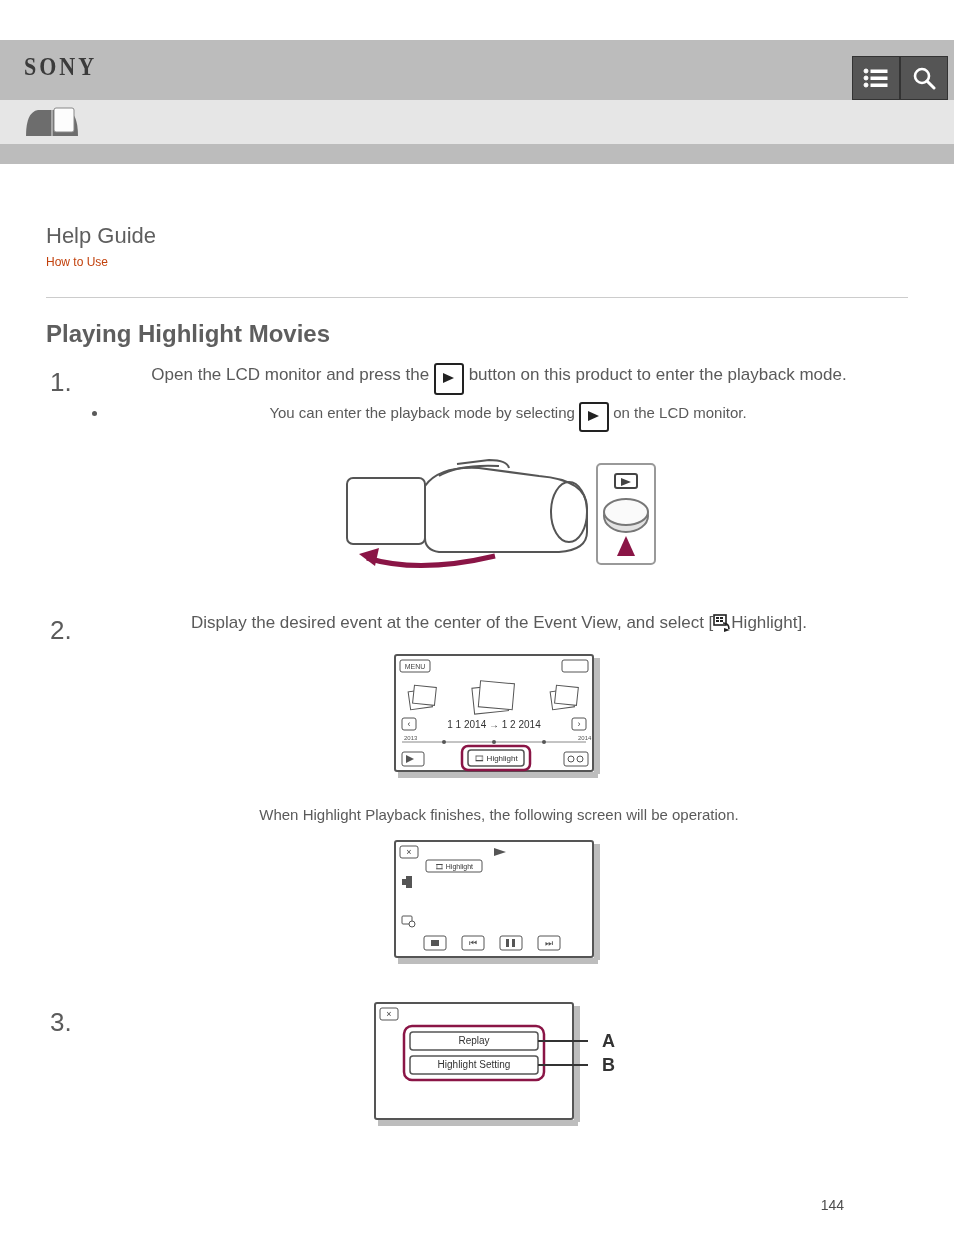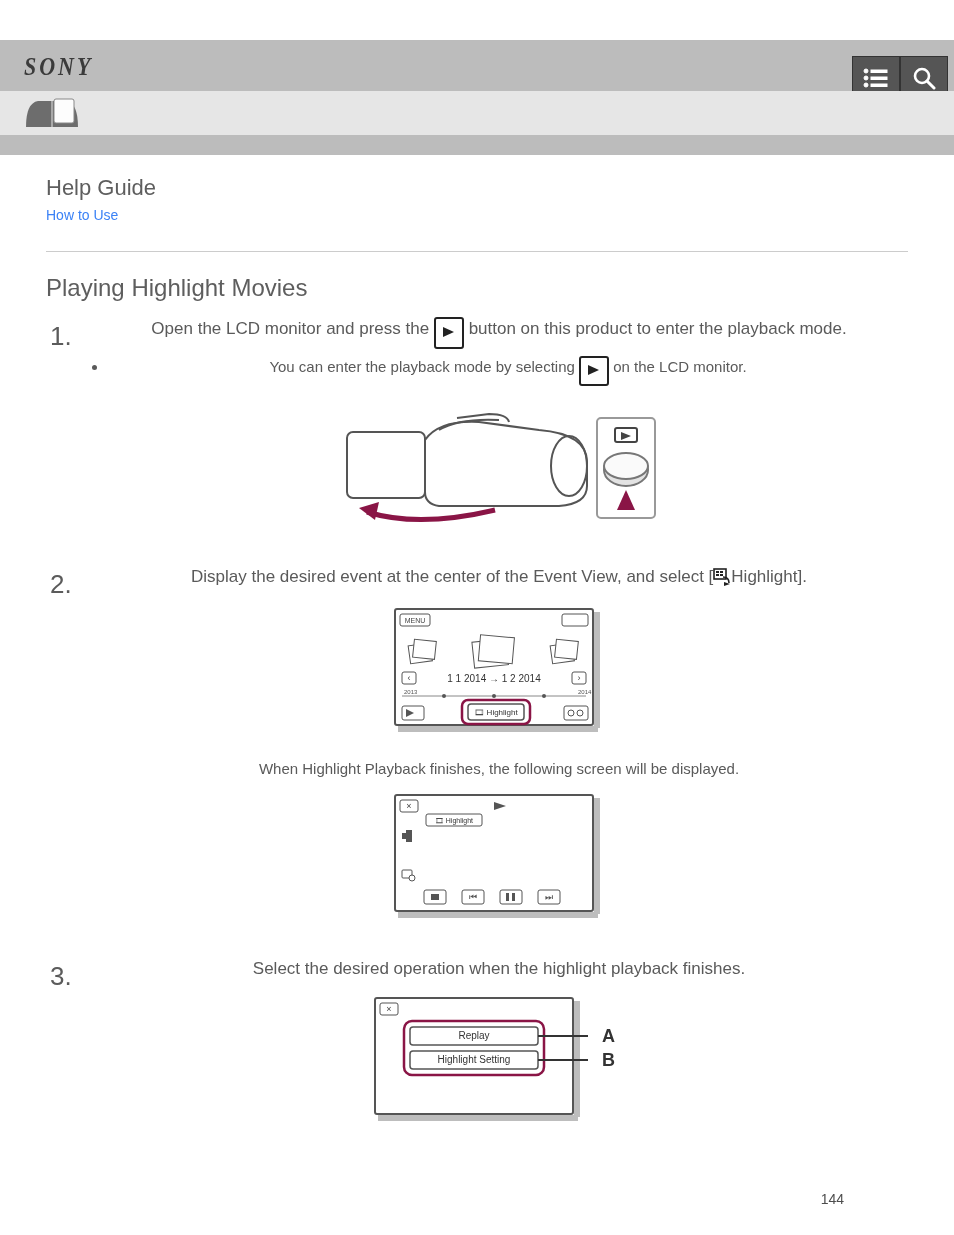--- a/index.html
+++ b/index.html
@@ -1,33 +1,33 @@
 <!DOCTYPE html>
 <html><head>
 <meta charset="utf-8">
 <style>
   * { box-sizing: border-box; margin: 0; padding: 0; }
   html, body { width: 954px; font-family: Arial, Helvetica, sans-serif; background: #fff; color: #5c5c5c; }
   
   .topbar { position: relative; height: 40px; background: #fff; }
   .graybar { background: #bcbcbc; }
-  .graybar-upper { height: 51px; position: relative; font-style: italic; }
+  .graybar-upper { height: 60px; position: relative; }
   .graybar-lower { height: 20px; background: #bcbcbc; }
   .sony-logo { position: absolute; left: 24px; top: 14px; font-family: "Times New Roman", serif; font-weight: 900; letter-spacing: 3px; font-size: 22px; color: #3b3b3b; transform: scaleY(1.1); }
   .icon-buttons { position: absolute; right: 6px; top: 16px; display: flex; gap: 0; }
   .icon-btn { width: 48px; height: 44px; background: #555; border: 1px solid #333; display:flex; align-items:center; justify-content:center; }
   .icon-btn svg { fill:#fff; stroke:#fff; }
   .midband { background: #e6e6e6; height: 44px; position: relative; }
   .midband .guide-icon { position:absolute; left:22px; top:2px; }
   .page-wrap { padding: 0 28px 0 28px; margin-left: 18px; margin-right: 18px; }
-  .page { padding-top: 20px; }
+  .page { padding-top: 59px; }
   h1.doc-title { color:#5e5e5e; font-size: 22px; font-weight: 400; margin-bottom: 6px; }
-  .subtitle { color:#3b82f6; font-size: 14px; margin-bottom: 28px; }
+  .subtitle { color:#c2410c; font-size: 12px; margin-bottom: 28px; }
   hr.sep { border: none; border-top: 1px solid #ccc; margin-bottom: 22px; }
-  h2.section-title { color:#5e5e5e; font-size: 24px; font-weight: 400; margin-bottom: 14px; }
+  h2.section-title { color:#5e5e5e; font-size: 24px; font-weight: 700; margin-bottom: 14px; }
   .step-list { list-style: none; counter-reset: step; text-align: center; }
   .step-list > li { counter-increment: step; position: relative; padding-left: 44px; margin-bottom: 26px; font-size: 17px; line-height: 1.55; color:#5a5a5a;}
   .step-list > li::before { content: counter(step) "."; position: absolute; left: 4px; top: 0; font-size: 26px; color:#5b5b5b; font-weight: 400;}
   .sub-bullet { list-style: disc; margin-left: 18px; margin-top:6px;}
   .sub-bullet li { font-size: 15px; color:#5a5a5a; line-height:1.55; }
   .inline-icon { display:inline-block; vertical-align: -4px; }
   .inline-icon.boxed { border:2px solid #222; border-radius:3px; padding:1px 4px; background:#fff; }
   .figure { margin: 14px 0 6px 0; }
   .pgnum { text-align: right; font-size: 14px; color:#4d4d4d; padding: 30px 110px 40px 0;}
   
@@ -186,21 +186,21 @@
             <circle cx="177" cy="105" r="3" fill="none" stroke="#555"></circle>
               <circle cx="186" cy="105" r="3" fill="none" stroke="#555"></circle>
 
             <rect x="74" y="96" width="56" height="16" rx="3" fill="#fff" stroke="#555" stroke-width="1.5"></rect>
             <text x="102" y="107" font-size="8" text-anchor="middle" fill="#333">🎞 Highlight</text>
             <rect x="68" y="92" width="68" height="24" rx="6" fill="none" stroke="#8a1546" stroke-width="2.5"></rect>
           </svg>
         </div>
 
         
-        <div style="margin-top:12px; font-size:15px;">When Highlight Playback finishes, the following screen will be displayed.</div>
+        <div style="margin-top:12px; font-size:15px;">When Highlight Playback finishes, the following screen will be operation.</div>
 
         
         <div class="figure">
           <svg width="210" height="128" viewBox="0 0 210 128">
             <rect x="1" y="1" width="198" height="116" rx="2" fill="#fff" stroke="#555" stroke-width="2"></rect>
             <rect x="200" y="4" width="6" height="116" fill="#bdbdbd"></rect>
             <rect x="4" y="118" width="200" height="6" fill="#bdbdbd"></rect>
 
             <rect x="6" y="6" width="18" height="12" rx="2" fill="none" stroke="#555"></rect>
             <text x="15" y="15" font-size="9" text-anchor="middle" fill="#444">×</text>
@@ -229,21 +229,20 @@
             <rect x="37" y="100" width="8" height="6" fill="#555"></rect>
             <text x="79" y="106" font-size="9" text-anchor="middle" fill="#555">⏮</text>
             <rect x="112" y="99" width="3" height="8" fill="#555"></rect>
               <rect x="118" y="99" width="3" height="8" fill="#555"></rect>
             <text x="155" y="106" font-size="9" text-anchor="middle" fill="#555">⏭</text>
           </svg>
         </div>
       </li>
 
       <li>
-        <span>Select the desired operation when the highlight playback finishes.</span>
 
         <div class="figure">
           <svg width="250" height="130" viewBox="0 0 250 130">
             <rect x="1" y="1" width="198" height="116" rx="2" fill="#fff" stroke="#555" stroke-width="2"></rect>
             <rect x="200" y="4" width="6" height="116" fill="#bdbdbd"></rect>
             <rect x="4" y="118" width="200" height="6" fill="#bdbdbd"></rect>
 
             <rect x="6" y="6" width="18" height="12" rx="2" fill="none" stroke="#555"></rect>
             <text x="15" y="15" font-size="9" text-anchor="middle" fill="#444">×</text>
 

